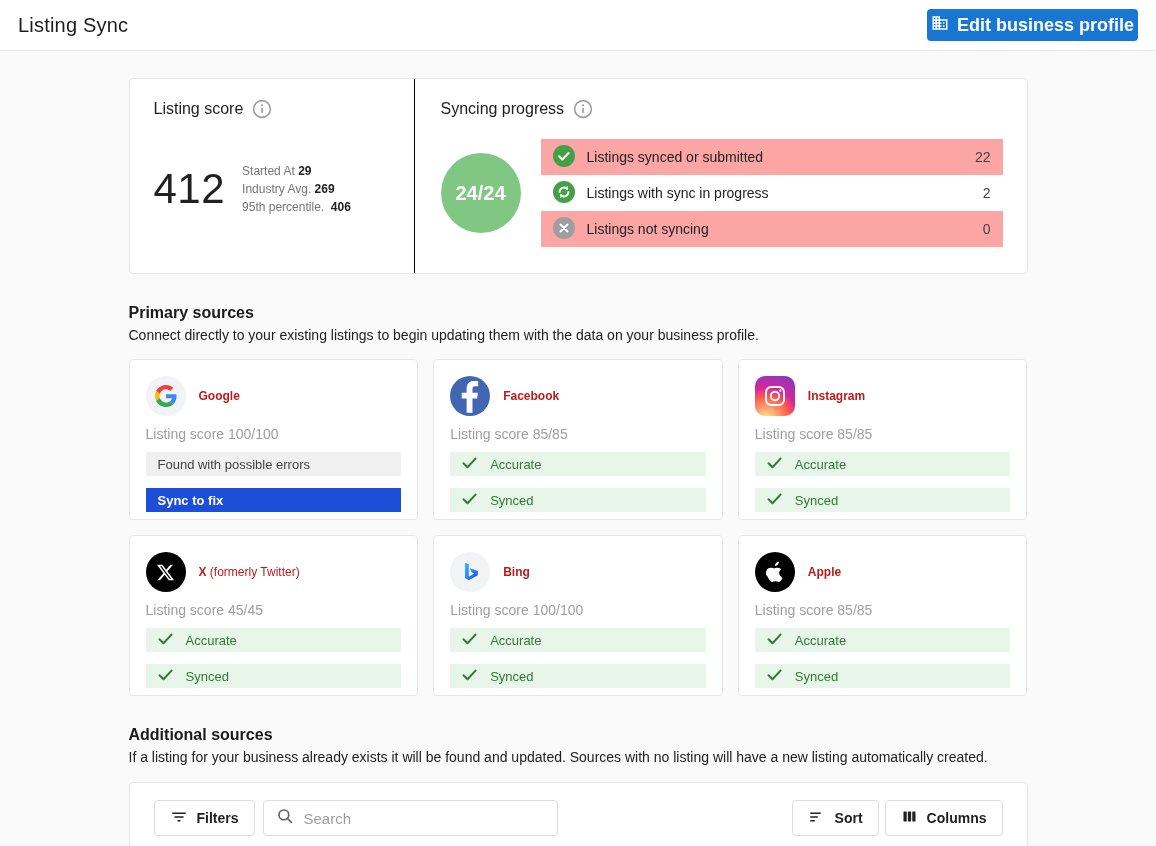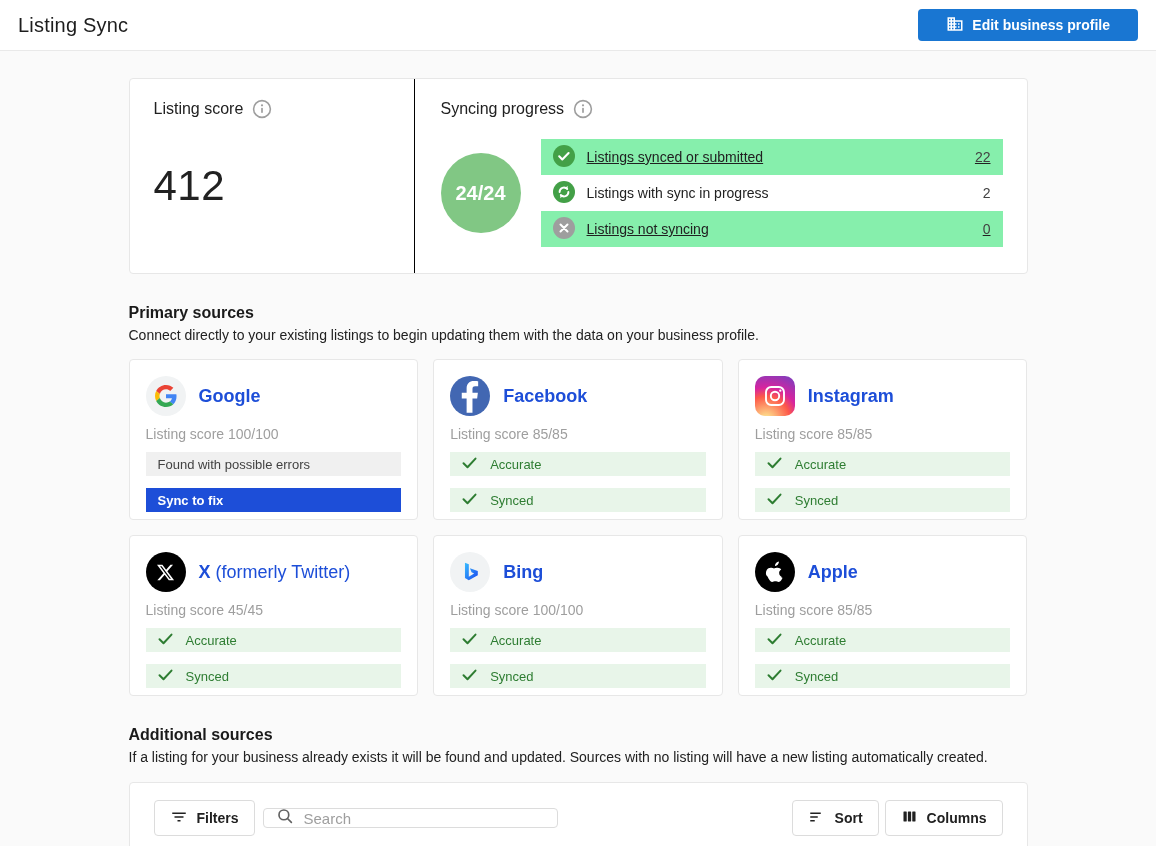--- a/index.html
+++ b/index.html
@@ -14,21 +14,21 @@
   
   .topbar {
     height:51px; background:#fff; border-bottom:1px solid #e9e9e9;
     display:flex; align-items:center; justify-content:space-between;
     padding:0 18px;
   }
   .topbar-title { font-size:20px; font-weight:500; color:#1d1d1d; letter-spacing:.2px; }
   .btn-primary {
     display:flex; align-items:center; gap:8px;
     background:#1976d2; color:#fff; border:none; border-radius:4px;
-    height:32px; padding:0 28px; font-size:14px; font-weight:600; cursor:pointer;
+    height:32px; padding:0 4px; font-size:18px; font-weight:600; cursor:pointer;
     font-family:inherit;
   }
   
   .container { width:899px; margin:27px auto 0; }
   .card { background:#fff; border:1px solid #e7e7e7; border-radius:4px; }
   
   .top-card { display:flex; height:196px; }
   .score-section { width:285px; border-right:1px solid #000000; padding:20px 24px; }
   .section-title { display:flex; align-items:center; gap:9px; font-size:16px; color:#212121; }
   .info-icon { display:inline-flex; }
@@ -38,60 +38,60 @@
   .score-stats b { color:#212121; }
   .sync-section { flex:1; padding:20px 24px 20px 26px; }
   .sync-body { display:flex; align-items:center; gap:20px; margin-top:20px; }
   .sync-badge {
     width:80px; height:80px; min-width:80px; border-radius:50%;
     background:#81c784; color:#fff; font-size:20px;
     display:flex; align-items:center; justify-content:center;font-weight:bold;
   }
   .sync-rows { flex:1; }
   .sync-row { display:flex; align-items:center; gap:12px; height:36px; padding:0 12px; font-size:14px; }
-  .sync-row.striped { background:#86efac;text-decoration:underline; }
+  .sync-row.striped { background:#fca5a5; }
   .sync-row .sync-value { margin-left:auto; color:#424242; }
   
   .section-heading { font-size:16px; font-weight:700; color:#1a1a1a; margin-top:30px; }
   .section-desc { font-size:14px; color:#212121; margin-top:5px; }
   
   .sources-grid { display:grid; grid-template-columns:repeat(3,1fr); gap:15px; margin-top:16px; }
   .source-card { height:161px; padding:16px; overflow:hidden; }
   .source-head { display:flex; align-items:center; gap:13px; }
   .logo-circle {
     width:40px; height:40px; border-radius:50%;
     display:flex; align-items:center; justify-content:center;
   }
   .logo-gray { background:#f1f3f4; }
   .logo-fb { background:#4267B2; }
   .logo-black { background:#000; }
   .logo-ig {
     border-radius:10px;
     background:radial-gradient(circle at 28% 110%, #fdf497 0%, #fd5949 45%, #d6249f 62%, #8a3ab9 90%);
   }
-  .source-name { font-size:18px; font-weight:700; color:#1d4ed8; }
+  .source-name { font-size:12px; font-weight:700; color:#b91c1c; }
   .source-name .name-suffix { font-weight:400; }
   .source-score { font-size:14px; color:#9e9e9e; margin-top:10px; }
   .status-row { height:24px; display:flex; align-items:center; margin-top:10px; font-size:13px; padding:0 12px; }
   .status-row.second { margin-top:12px; }
   .status-warning { background:#f0f0f0; color:#424242; }
   .status-action { background:#1d4ed8; color:#fff; font-weight:600; cursor:pointer; }
   .status-success { background:#e8f5e9; color:#2e7d32; gap:13px; }
   
   .table-card { margin-top:17px; padding:0; }
   .table-toolbar { display:flex; align-items:center; padding:17px 24px; gap:8px; }
   .btn-outline {
     display:flex; align-items:center; gap:9px;
     background:#fff; border:1px solid #dcdcdc; border-radius:4px;
     height:36px; padding:0 15px; font-size:14px; font-weight:600; color:#212121;
     cursor:pointer; font-family:inherit;
   }
   .search-box {
     display:flex; align-items:center; gap:10px;
-    border:1px solid #dcdcdc; border-radius:4px; height:20px; width:295px; padding:0 12px;
+    border:1px solid #dcdcdc; border-radius:4px; height:36px; width:295px; padding:0 12px;
     background:#fff;
   }
   .search-box input {
     border:none; outline:none; flex:1; font-size:15px; font-family:inherit; color:#212121;
     background:transparent;
   }
   .search-box input::placeholder { color:#9e9e9e; }
   .toolbar-right { margin-left:auto; display:flex; gap:6px; }
 </style>
 </head>
@@ -119,20 +119,25 @@
         <span class="info-icon">
           <svg width="20" height="20" viewBox="0 0 20 20">
               <circle cx="10" cy="10" r="8.4" fill="none" stroke="#9e9e9e" stroke-width="1.6"></circle>
               <rect x="9.15" y="8.8" width="1.7" height="5.2" rx="0.8" fill="#9e9e9e"></rect>
               <circle cx="10" cy="6.3" r="1.1" fill="#9e9e9e"></circle>
             </svg>
         </span>
       </div>
       <div class="score-row">
         <div class="score-value">412</div>
+        <div class="score-stats">
+          <div><span>Started At</span> <b>29</b></div>
+          <div><span>Industry Avg.</span> <b>269</b></div>
+          <div><span>95th percentile.</span>&nbsp; <b>406</b></div>
+        </div>
       </div>
     </div>
 
     <div class="sync-section">
       <div class="section-title">
         <span>Syncing progress</span>
         <span class="info-icon">
           <svg width="20" height="20" viewBox="0 0 20 20">
               <circle cx="10" cy="10" r="8.4" fill="none" stroke="#9e9e9e" stroke-width="1.6"></circle>
               <rect x="9.15" y="8.8" width="1.7" height="5.2" rx="0.8" fill="#9e9e9e"></rect>

